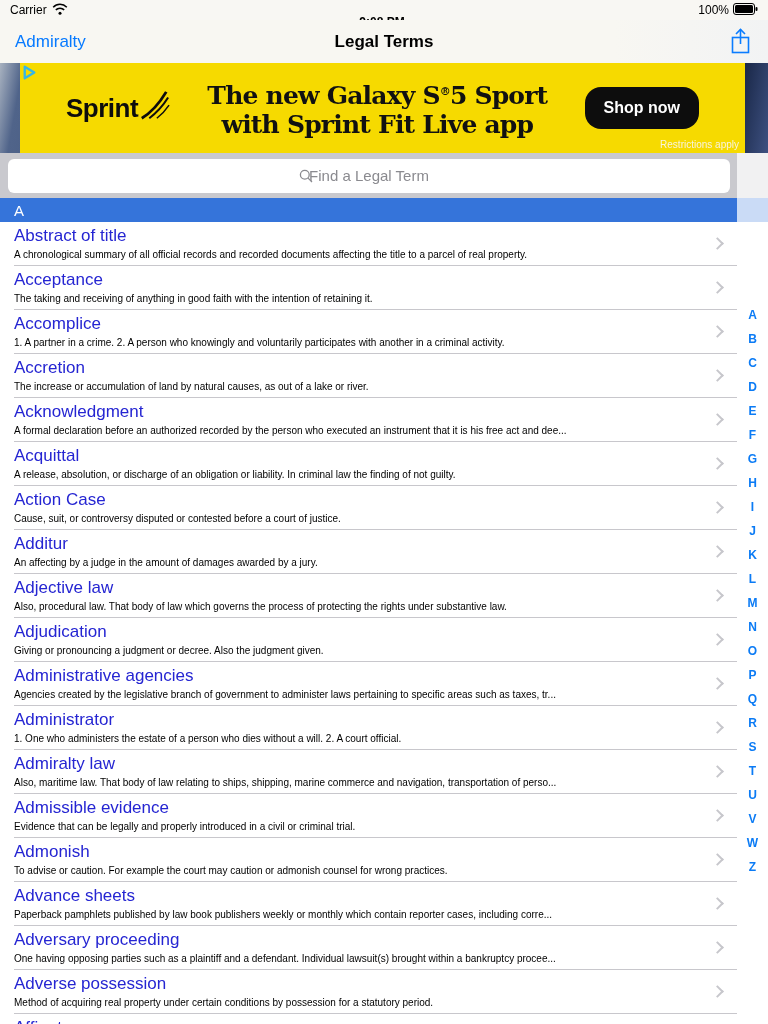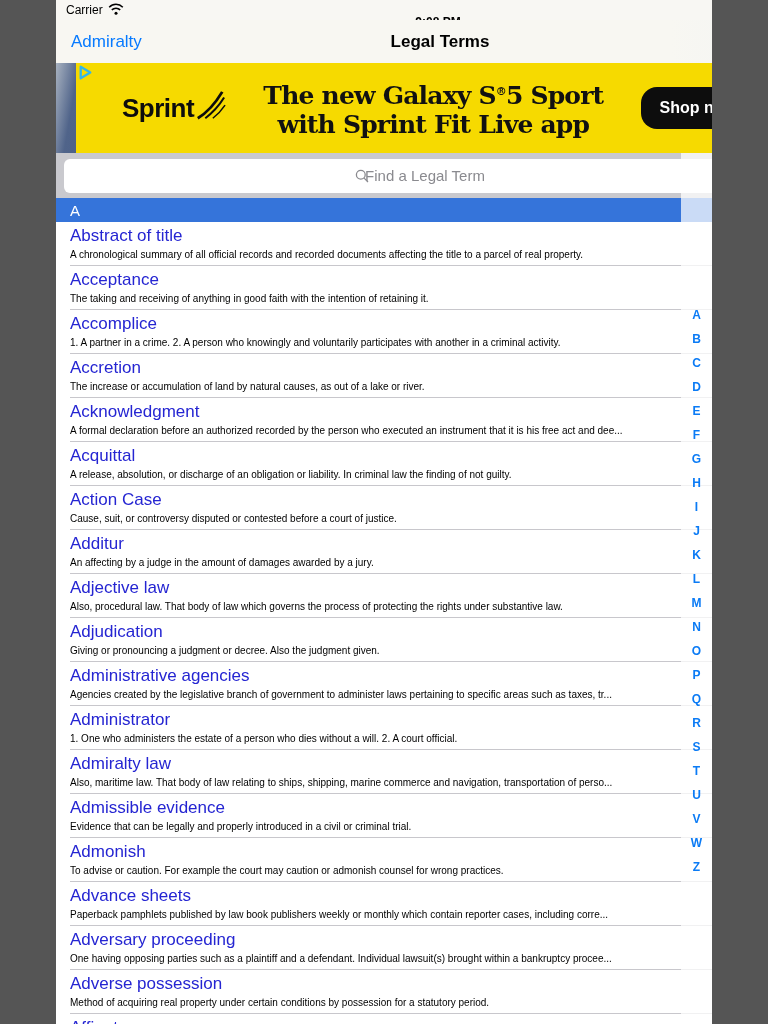--- a/index.html
+++ b/index.html
@@ -1,18 +1,18 @@
 <!DOCTYPE html>
 <html><head>
 <meta charset="utf-8">
 <style>
   * { margin:0; padding:0; box-sizing:border-box; }
   html,body { background:#555; }
   .screen {
-    position:relative; width:656px; height:1024px; margin:0 auto;
+    position:relative; width:768px; height:1024px; margin:0 auto;
     background:#0f172a; overflow:hidden;
     font-family:"Liberation Sans", sans-serif;
     -webkit-font-smoothing:antialiased;
   }
   
   .statusbar {
     position:absolute; top:0; left:0; width:768px; height:20px;
     background:#f8f7f3; font-size:12px; color:#000;
     display:flex; align-items:center; padding:0 10px; z-index:30;
   }

